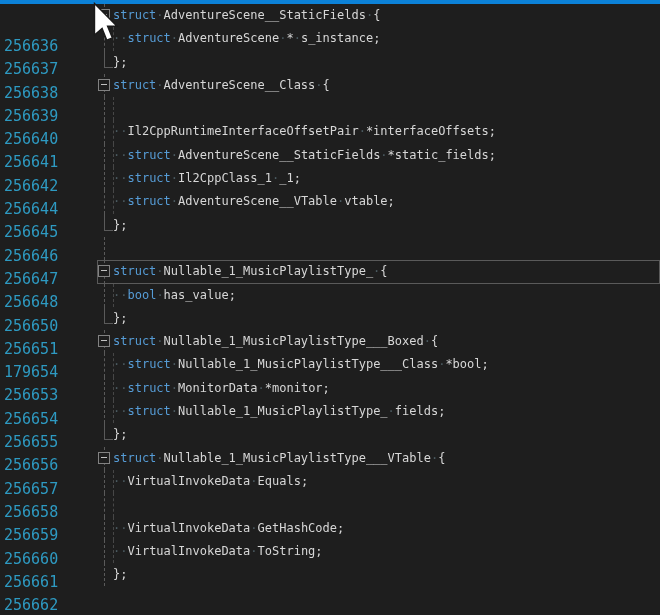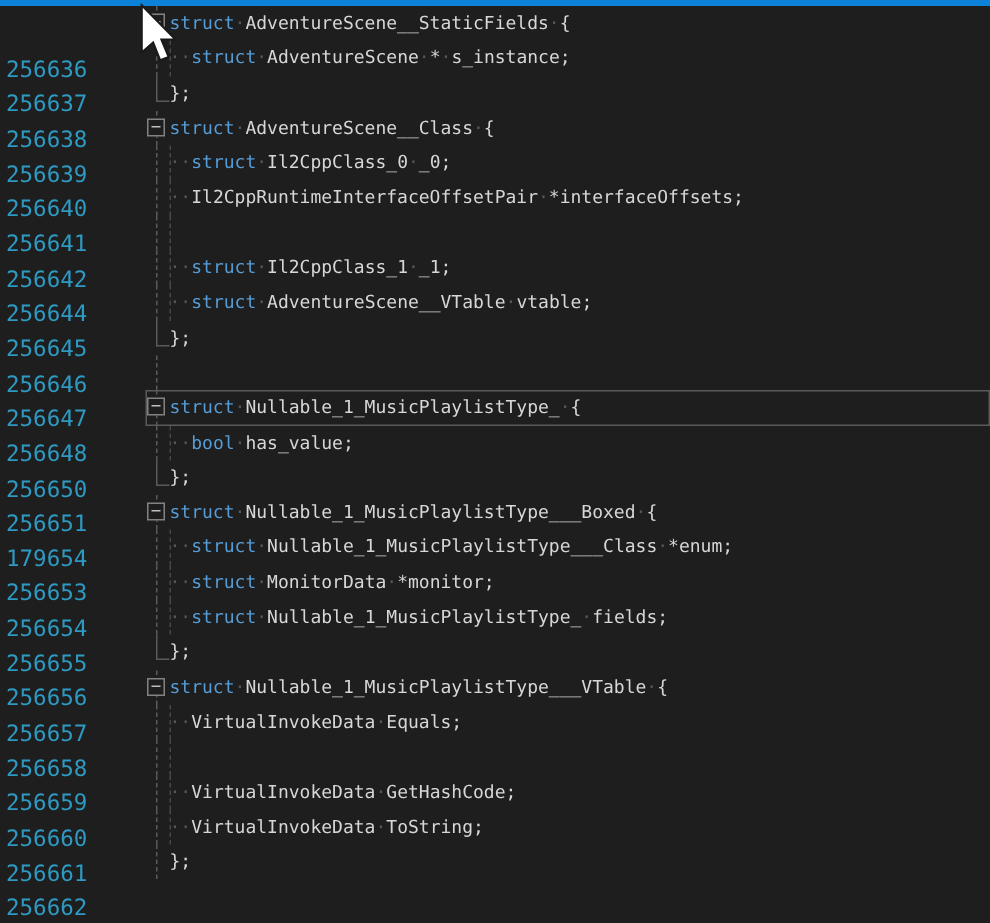--- a/index.html
+++ b/index.html
@@ -65,32 +65,32 @@
       <div class="fold-bar"></div>
       <div class="fold-box">
         <div class="minus"></div>
       </div>
       <div class="code"><span class="tok keyword">struct</span><span class="ws">·</span><span class="tok plain">AdventureScene__Class</span><span class="ws">·</span><span class="tok plain">{</span></div>
     </div>
     <div class="row">
       <div class="lnum">256640</div>
       <div class="fold-bar"></div>
       <div class="guide"></div>
-      <div class="code"><span class="ws">·</span><span class="ws">·</span><span class="tok keyword">struct</span><span class="ws">·</span><span class="tok plain">Il2CppClass_0</span><span class="ws">·</span><span class="tok plain">_0;</span></div>
     </div>
     <div class="row">
       <div class="lnum">256641</div>
       <div class="fold-bar"></div>
       <div class="guide"></div>
       <div class="code"><span class="ws">·</span><span class="ws">·</span><span class="tok plain">Il2CppRuntimeInterfaceOffsetPair</span><span class="ws">·</span><span class="tok plain">*interfaceOffsets;</span></div>
     </div>
     <div class="row">
       <div class="lnum">256642</div>
       <div class="fold-bar"></div>
       <div class="guide"></div>
+      <div class="code"><span class="ws">·</span><span class="ws">·</span><span class="tok keyword">struct</span><span class="ws">·</span><span class="tok plain">AdventureScene__StaticFields</span><span class="ws">·</span><span class="tok plain">*static_fields;</span></div>
     </div>
     <div class="row">
       <div class="lnum">256644</div>
       <div class="fold-bar"></div>
       <div class="guide"></div>
       <div class="code"><span class="ws">·</span><span class="ws">·</span><span class="tok keyword">struct</span><span class="ws">·</span><span class="tok plain">Il2CppClass_1</span><span class="ws">·</span><span class="tok plain">_1;</span></div>
     </div>
     <div class="row">
       <div class="lnum">256645</div>
       <div class="fold-bar"></div>
@@ -132,21 +132,21 @@
       <div class="fold-bar"></div>
       <div class="fold-box">
         <div class="minus"></div>
       </div>
       <div class="code"><span class="tok keyword">struct</span><span class="ws">·</span><span class="tok plain">Nullable_1_MusicPlaylistType___Boxed</span><span class="ws">·</span><span class="tok plain">{</span></div>
     </div>
     <div class="row">
       <div class="lnum">256653</div>
       <div class="fold-bar"></div>
       <div class="guide"></div>
-      <div class="code"><span class="ws">·</span><span class="ws">·</span><span class="tok keyword">struct</span><span class="ws">·</span><span class="tok plain">Nullable_1_MusicPlaylistType___Class</span><span class="ws">·</span><span class="tok plain">*enum;</span></div>
+      <div class="code"><span class="ws">·</span><span class="ws">·</span><span class="tok keyword">struct</span><span class="ws">·</span><span class="tok plain">Nullable_1_MusicPlaylistType___Class</span><span class="ws">·</span><span class="tok plain">*bool;</span></div>
     </div>
     <div class="row">
       <div class="lnum">256654</div>
       <div class="fold-bar"></div>
       <div class="guide"></div>
       <div class="code"><span class="ws">·</span><span class="ws">·</span><span class="tok keyword">struct</span><span class="ws">·</span><span class="tok plain">MonitorData</span><span class="ws">·</span><span class="tok plain">*monitor;</span></div>
     </div>
     <div class="row">
       <div class="lnum">256655</div>
       <div class="fold-bar"></div>

